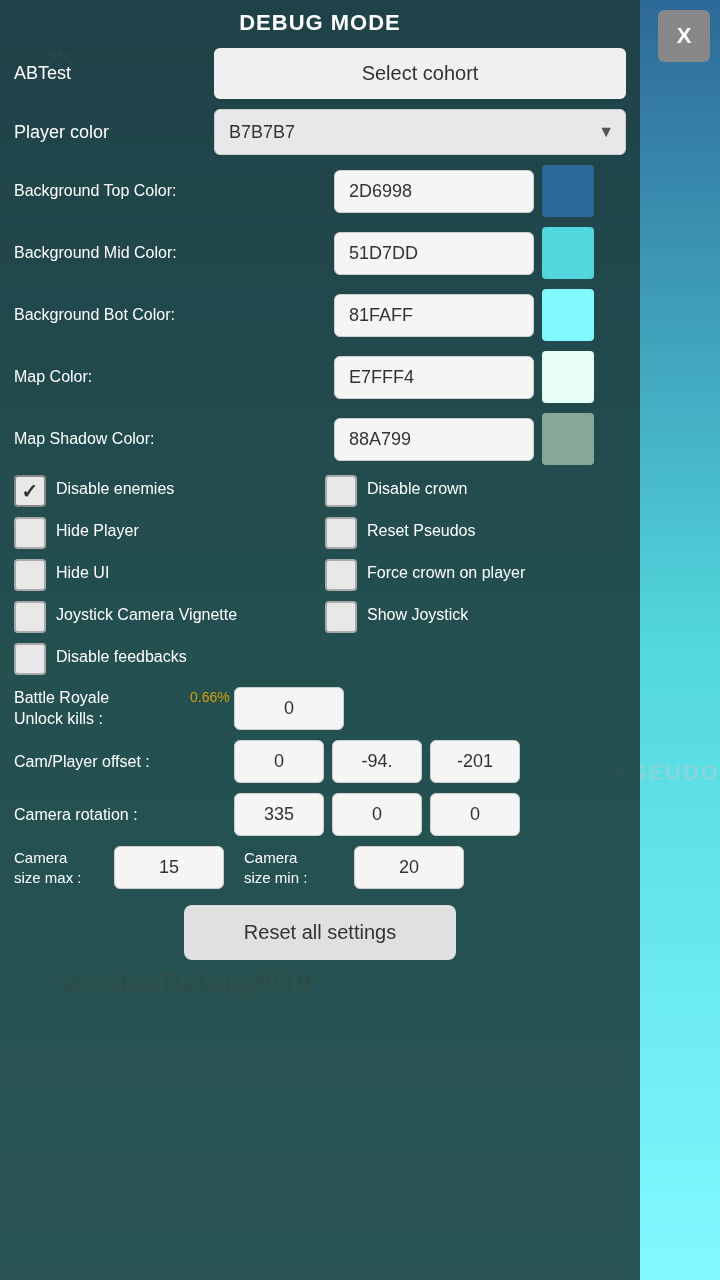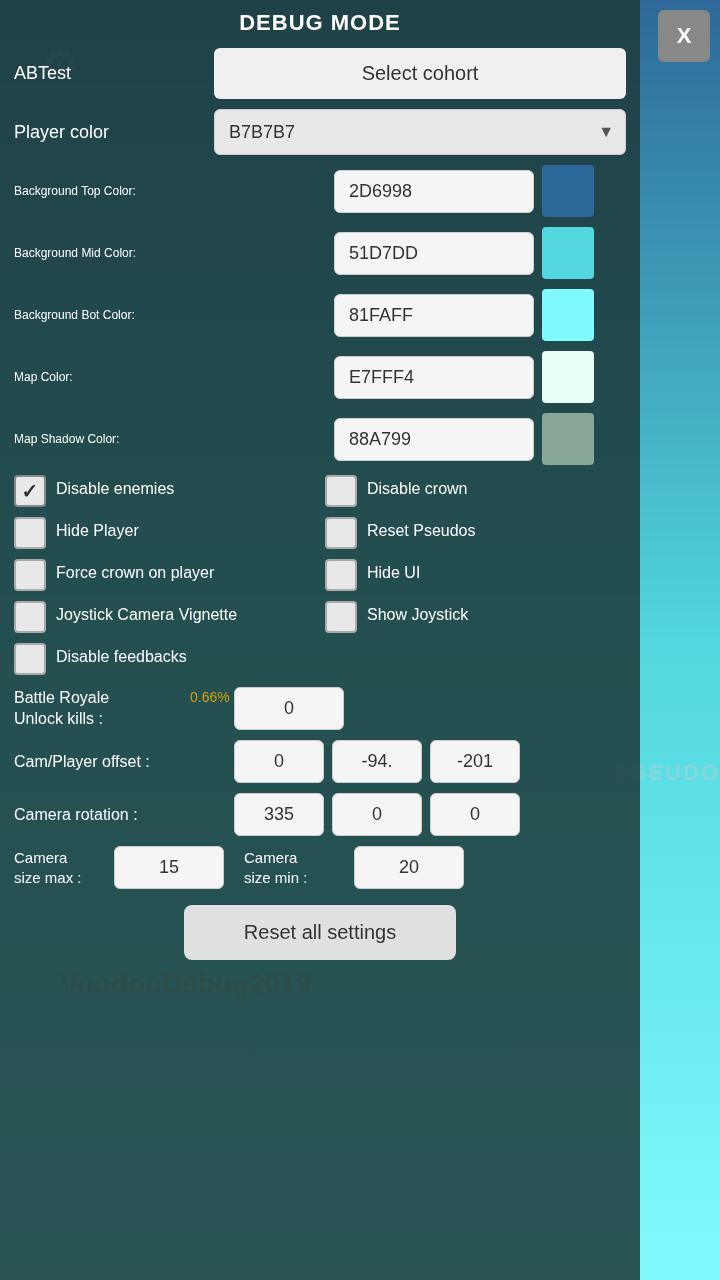--- a/index.html
+++ b/index.html
@@ -69,21 +69,21 @@
 
     .label {
       color: #ffffff;
       font-size: 18px;
       flex: 0 0 200px;
       min-width: 0;
     }
 
     .label-wide {
       color: #ffffff;
-      font-size: 12px;
+      font-size: 16px;
       flex: 0 0 320px;
     }
 
     
     .select-cohort-btn {
       flex: 1;
       background: #f0f0f0;
       border: none;
       border-radius: 6px;
       padding: 14px 20px;
@@ -350,25 +350,25 @@
       <div class="checkbox-box"></div>
       <span class="checkbox-label">Hide Player</span>
     </div>
     <div class="checkbox-item">
       <div class="checkbox-box"></div>
       <span class="checkbox-label">Reset Pseudos</span>
     </div>
 
     <div class="checkbox-item">
       <div class="checkbox-box"></div>
+      <span class="checkbox-label">Hide UI</span>
+    </div>
+    <div class="checkbox-item">
+      <div class="checkbox-box"></div>
       <span class="checkbox-label">Force crown on player</span>
-    </div>
-    <div class="checkbox-item">
-      <div class="checkbox-box"></div>
-      <span class="checkbox-label">Hide UI</span>
     </div>
 
     <div class="checkbox-item">
       <div class="checkbox-box"></div>
       <span class="checkbox-label">Joystick Camera Vignette</span>
     </div>
     <div class="checkbox-item">
       <div class="checkbox-box"></div>
       <span class="checkbox-label">Show Joystick</span>
     </div>

